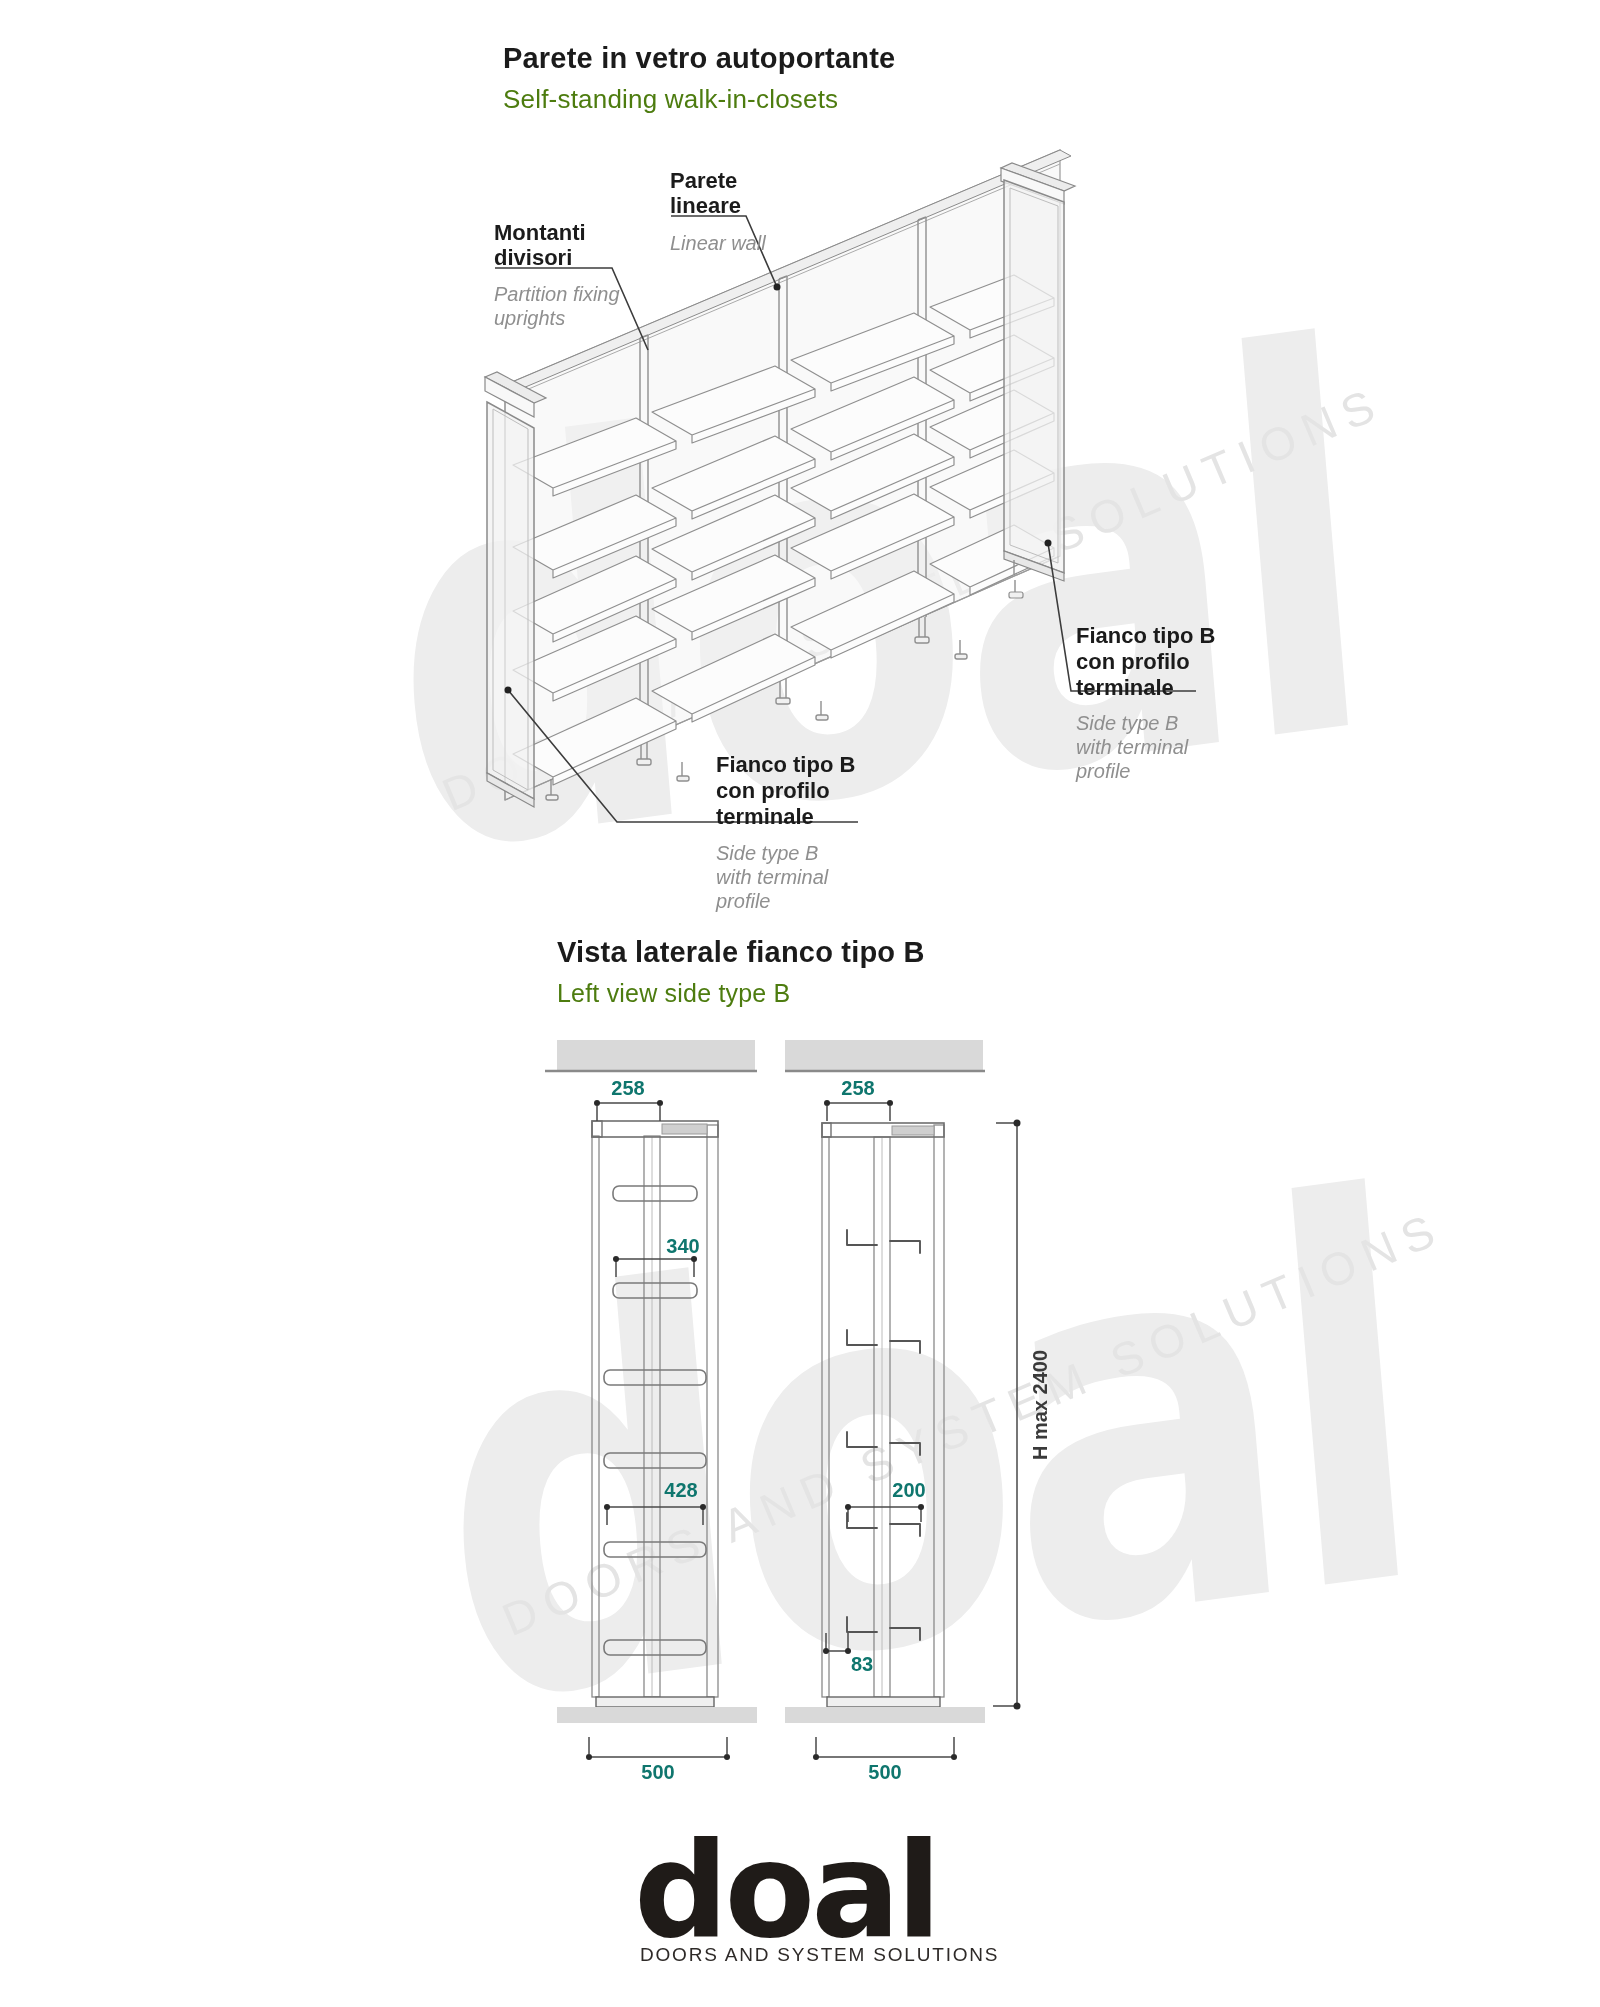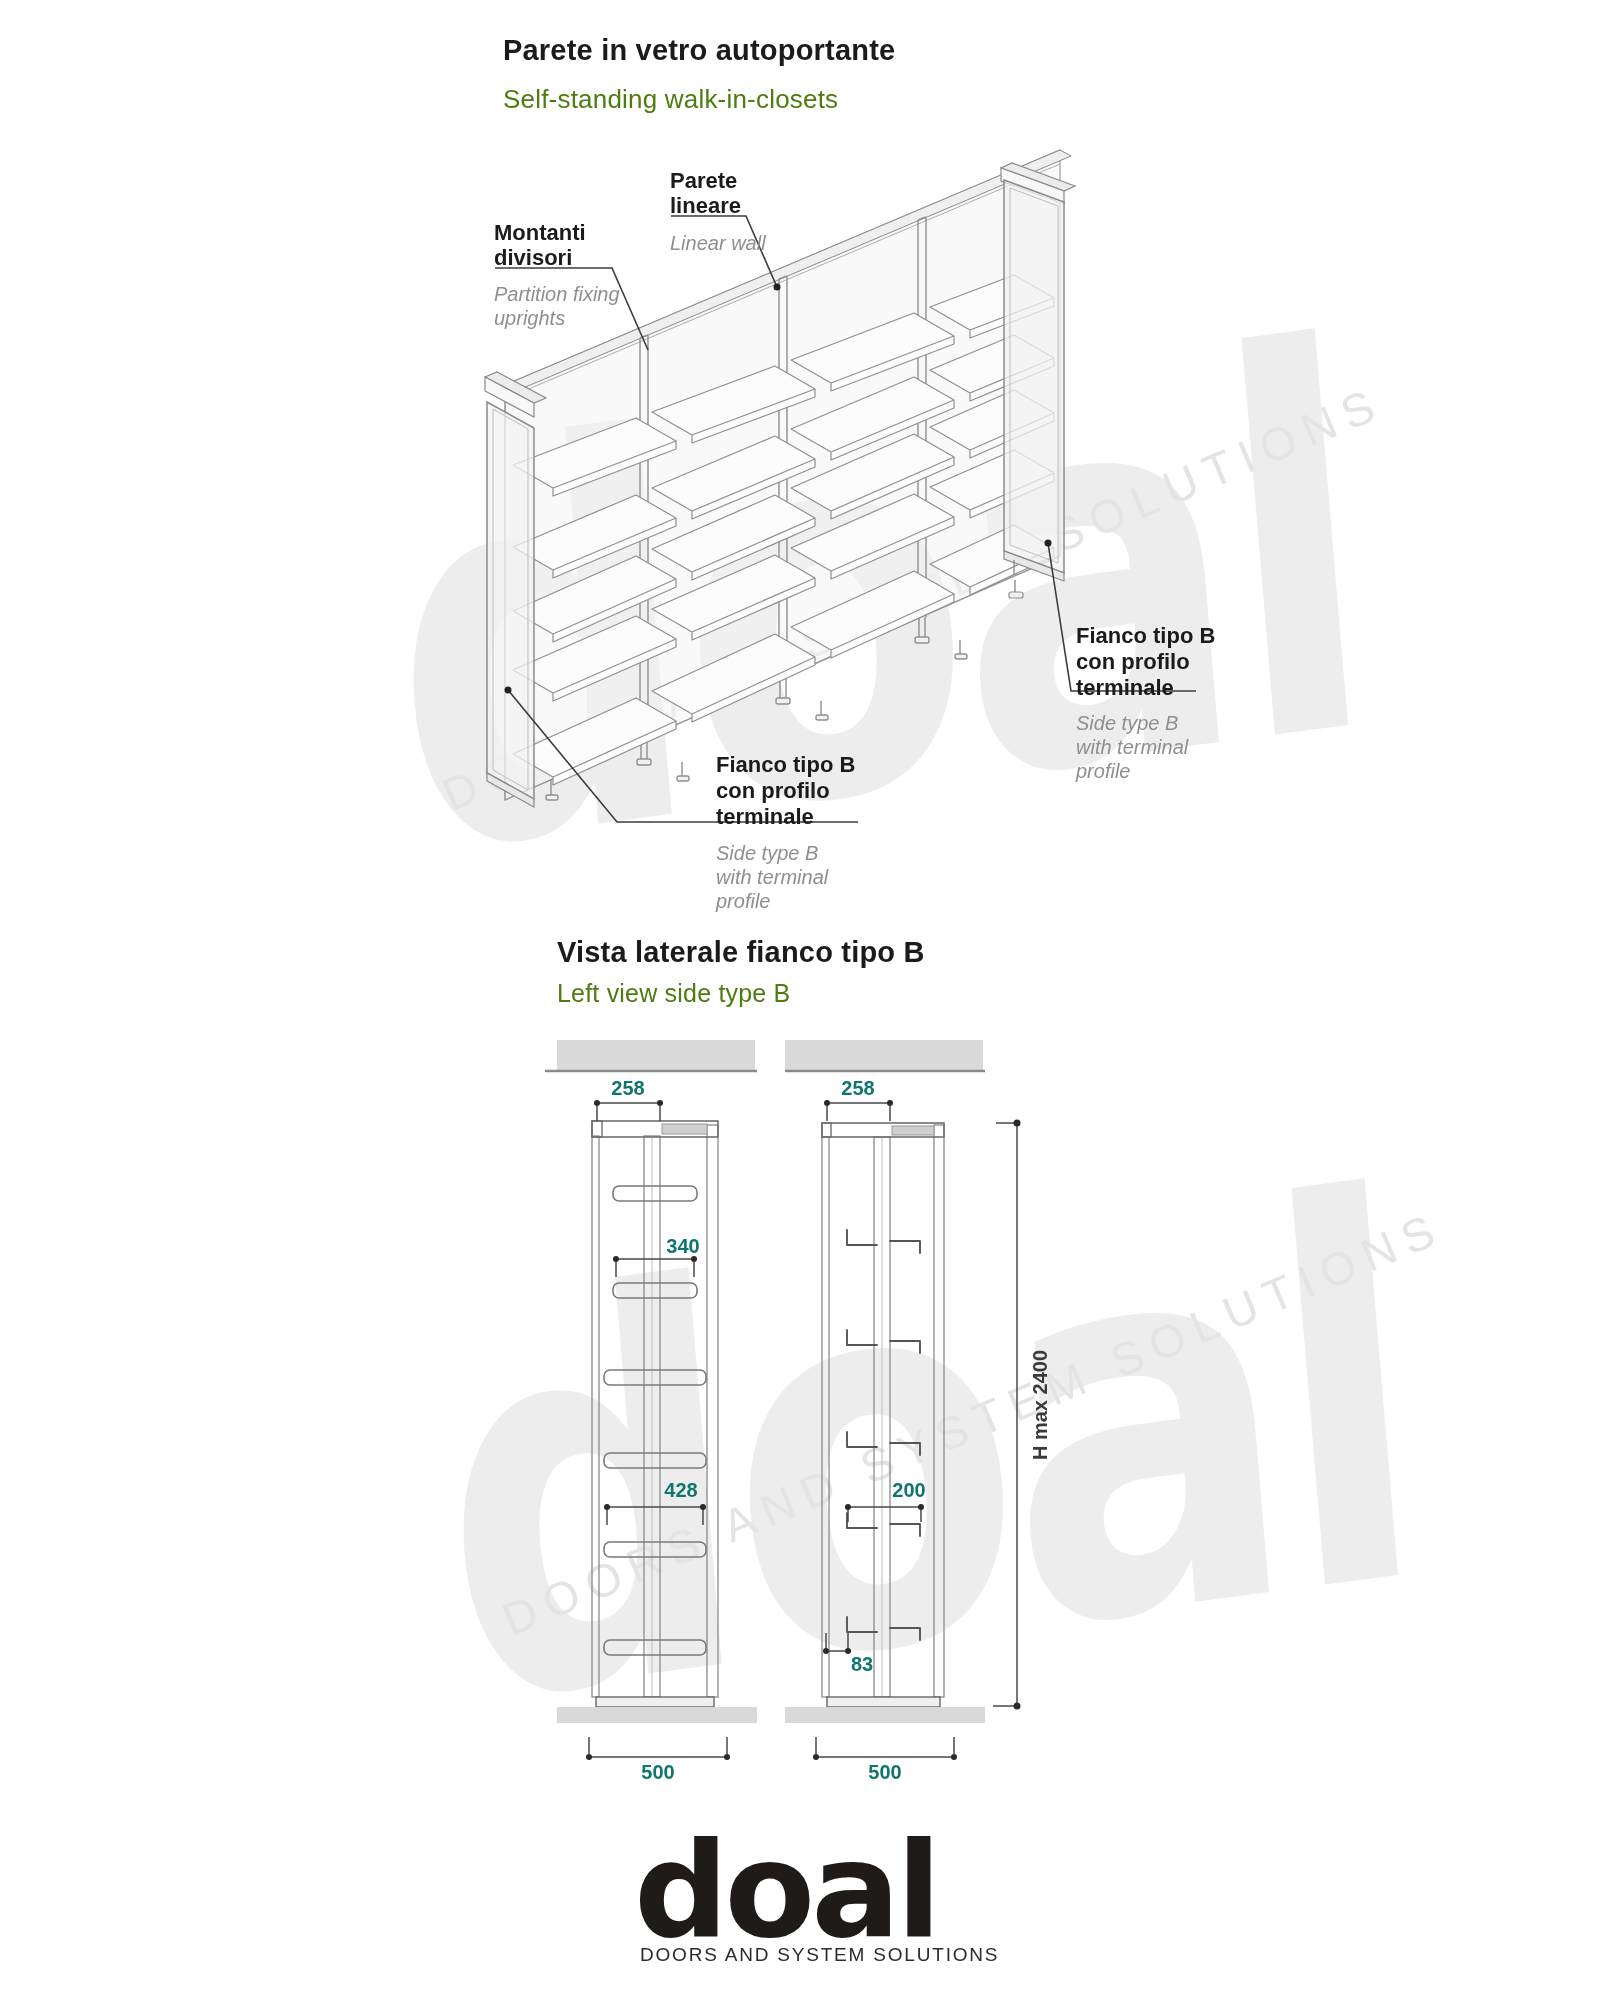--- a/index.html
+++ b/index.html
@@ -222,21 +222,21 @@
         <circle cx="589" cy="1757" r="3"></circle>
           <circle cx="727" cy="1757" r="3"></circle>
         <circle cx="816" cy="1757" r="3"></circle>
           <circle cx="954" cy="1757" r="3"></circle>
         <circle cx="1017" cy="1123" r="3.5"></circle>
           <circle cx="1017" cy="1706" r="3.5"></circle>
       </g>
     </g>
   </svg>
 
-  <div class="abs h1 z2" style="left:503px;top:34px;text-align:right;">Parete in vetro autoportante</div>
+  <div class="abs h1 z2" style="left:503px;top:42px;text-align:right;">Parete in vetro autoportante</div>
   <div class="abs h2 z2" style="left:503px;top:84px;">Self-standing walk-in-closets</div>
 
   <div class="abs callout-title prewrap z2" style="left:494px;top:212px;">Montanti
 divisori</div>
   <div class="abs callout-sub prewrap z2" style="left:494px;top:274px;">Partition fixing
 uprights</div>
 
   <div class="abs callout-title prewrap z2" style="left:670px;top:160px;">Parete
 lineare</div>
   <div class="abs callout-sub prewrap z2" style="left:670px;top:223px;">Linear wall</div>

